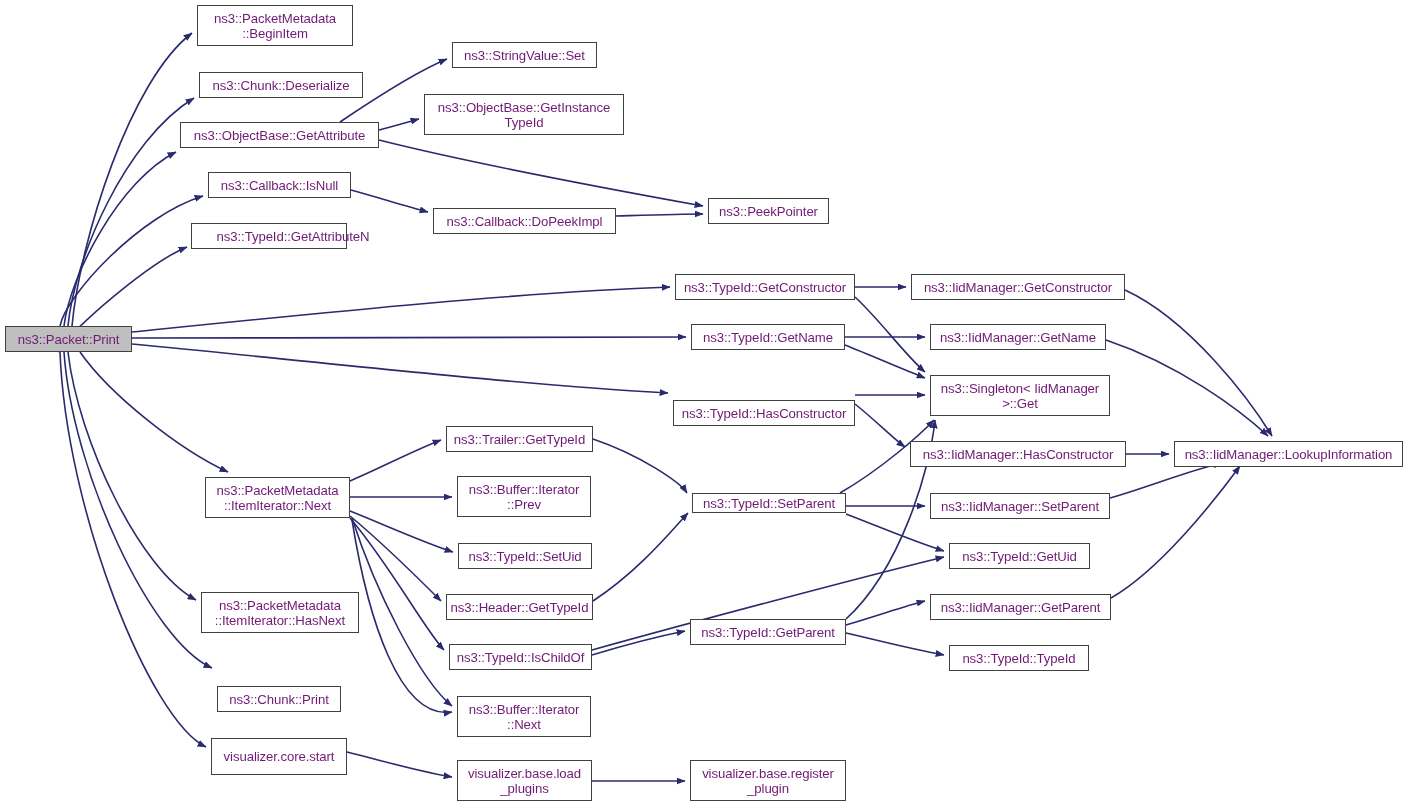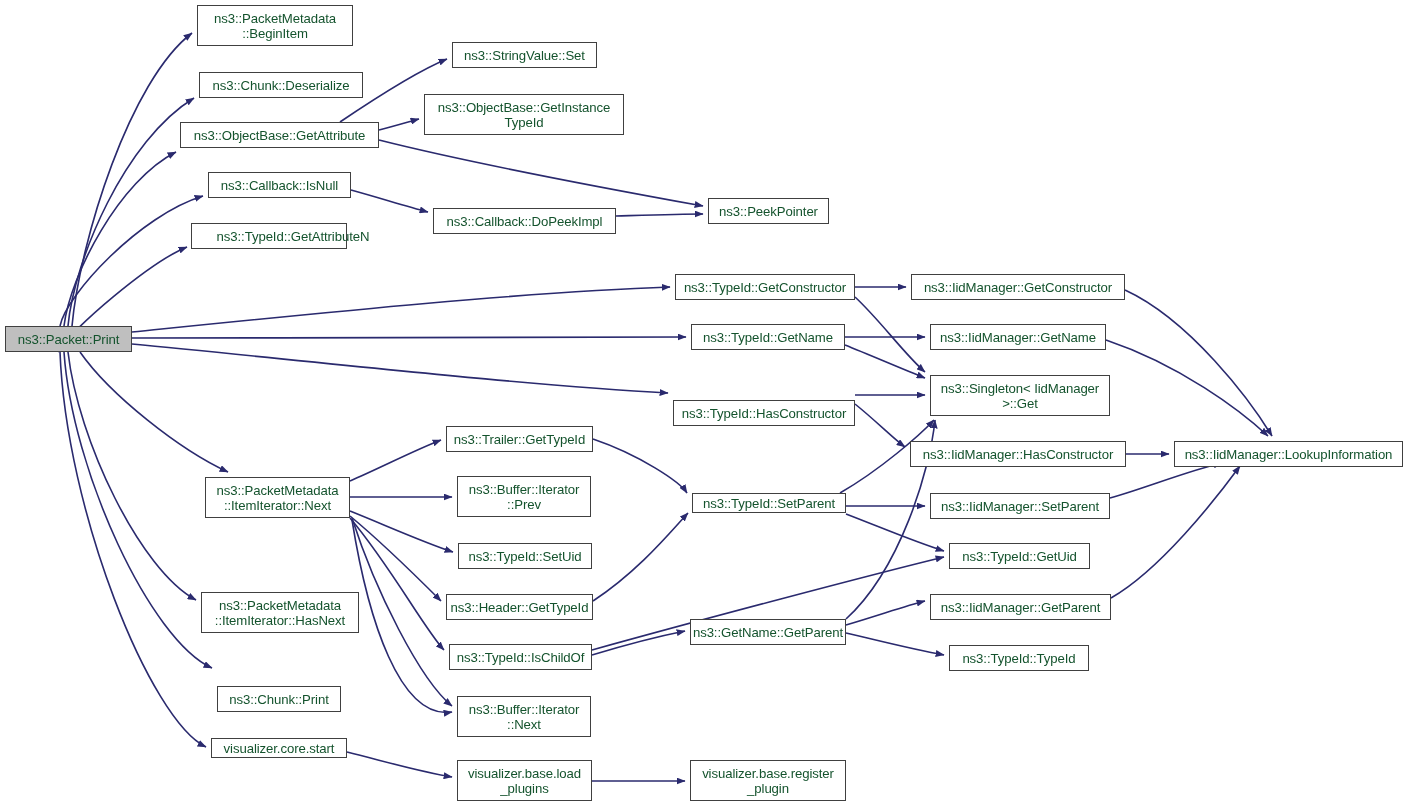--- a/index.html
+++ b/index.html
@@ -21,21 +21,21 @@
     top: 0;
     width: 1409px;
     height: 808px;
     pointer-events: none;
   }
   .node {
     position: absolute;
     box-sizing: border-box;
     border: 1px solid #404040;
     background: #ffffff;
-    color: #14532d;
+    color: #701a75;
     font-size: 13.2px;
     line-height: 15px;
     display: flex;
     align-items: center;
     justify-content: center;
     text-align: center;
     white-space: pre-line;
     letter-spacing: -0.1px;
   }
   .node.root {
@@ -132,23 +132,23 @@
       <div class="node" style="left: 457px; top: 476px; width: 134px; height: 41px;"><span>ns3::Buffer::Iterator
 ::Prev</span></div>
       <div class="node" style="left: 458px; top: 543px; width: 134px; height: 26px;"><span>ns3::TypeId::SetUid</span></div>
       <div class="node" style="left: 446px; top: 594px; width: 147px; height: 26px;"><span>ns3::Header::GetTypeId</span></div>
       <div class="node" style="left: 449px; top: 644px; width: 143px; height: 26px;"><span>ns3::TypeId::IsChildOf</span></div>
       <div class="node" style="left: 457px; top: 696px; width: 134px; height: 41px;"><span>ns3::Buffer::Iterator
 ::Next</span></div>
       <div class="node" style="left: 201px; top: 592px; width: 158px; height: 41px;"><span>ns3::PacketMetadata
 ::ItemIterator::HasNext</span></div>
       <div class="node" style="left: 217px; top: 686px; width: 124px; height: 26px;"><span>ns3::Chunk::Print</span></div>
-      <div class="node" style="left: 211px; top: 738px; width: 136px; height: 20px;"><span>visualizer.core.start</span></div>
+      <div class="node" style="left: 211px; top: 738px; width: 136px; height: 37px;"><span>visualizer.core.start</span></div>
       <div class="node" style="left: 692px; top: 493px; width: 154px; height: 20px;"><span>ns3::TypeId::SetParent</span></div>
-      <div class="node" style="left: 690px; top: 619px; width: 156px; height: 26px;"><span>ns3::GetName::GetParent</span></div>
+      <div class="node" style="left: 690px; top: 619px; width: 156px; height: 26px;"><span>ns3::TypeId::GetParent</span></div>
       <div class="node" style="left: 930px; top: 493px; width: 180px; height: 26px;"><span>ns3::IidManager::SetParent</span></div>
       <div class="node" style="left: 949px; top: 543px; width: 141px; height: 26px;"><span>ns3::TypeId::GetUid</span></div>
       <div class="node" style="left: 930px; top: 594px; width: 181px; height: 26px;"><span>ns3::IidManager::GetParent</span></div>
       <div class="node" style="left: 949px; top: 645px; width: 140px; height: 26px;"><span>ns3::TypeId::TypeId</span></div>
       <div class="node" style="left: 457px; top: 760px; width: 135px; height: 41px;"><span>visualizer.base.load
 _plugins</span></div>
       <div class="node" style="left: 690px; top: 760px; width: 156px; height: 41px;"><span>visualizer.base.register
 _plugin</span></div>
     </div>
 </div>

